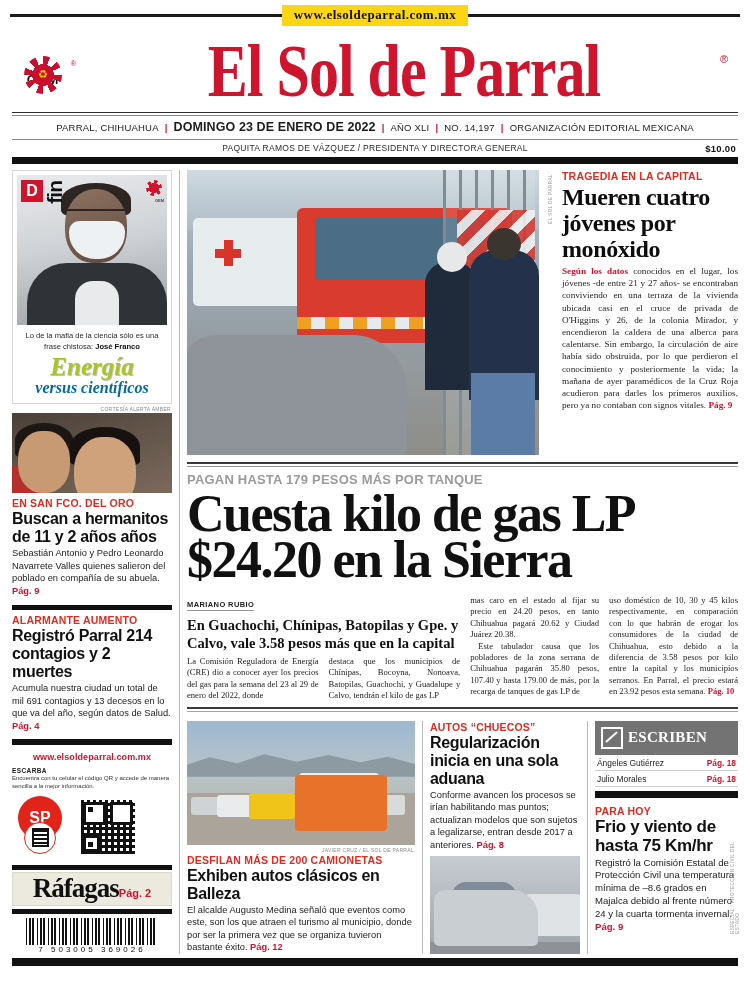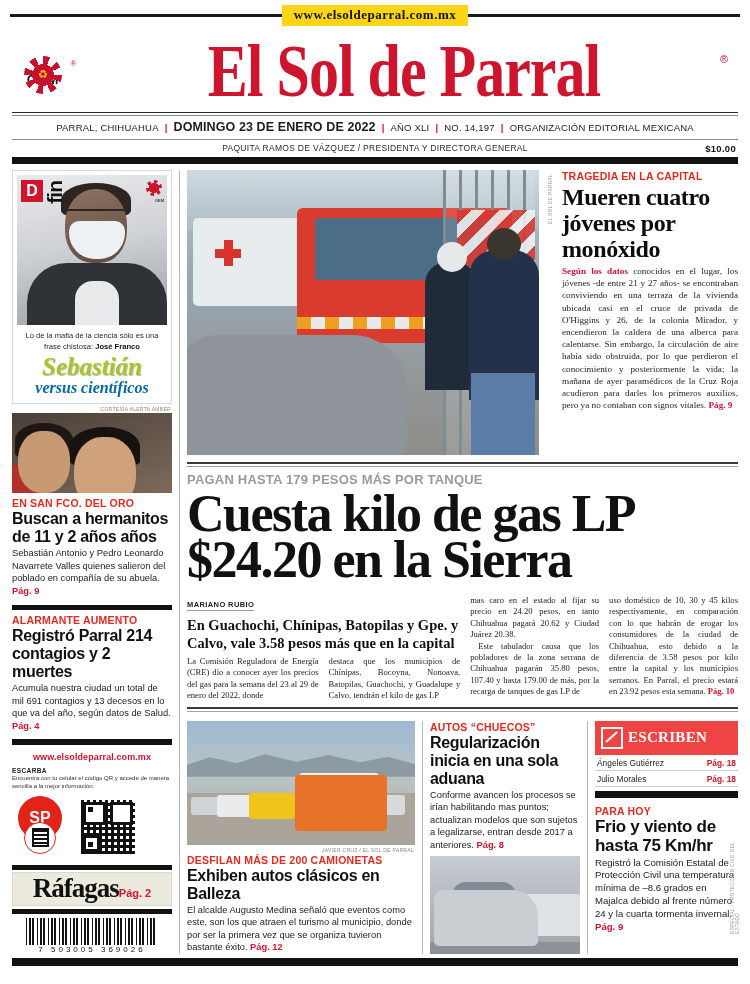--- a/index.html
+++ b/index.html
@@ -211,21 +211,21 @@
   .bb-photo .w3 { position:absolute; right:10px; bottom:30px; width:42px; height:20px; background:#d8dadb; border-radius:3px; }
   .bb-mid { flex: 1; display: flex; flex-direction: column; }
   .bb-right { width: 143px; display: flex; flex-direction: column; }
 
   .auto-photo { flex: 1; position: relative; overflow: hidden; background: linear-gradient(180deg,#c6ccd2,#9ea5ab); margin-top: 4px; }
   .auto-photo .c1 { position:absolute; left:4px; bottom:8px; width:104px; height:56px; background:#c9ced3; border-radius:10px 26px 5px 5px; }
   .auto-photo .c1w { position:absolute; left:22px; bottom:50px; width:64px; height:22px; background:#7f8b96; border-radius:14px 14px 0 0; }
   .auto-photo .c2 { position:absolute; left:92px; bottom:18px; width:70px; height:42px; background:#dfe3e6; border-radius:8px 18px 4px 4px; }
   .auto-photo .gnd { position:absolute; left:0; right:0; bottom:0; height:12px; background:#8e9298; }
 
-  .escriben-box { background: #ef4444; height: 34px; display: flex; align-items: center; padding: 0 6px; gap: 5px; }
+  .escriben-box { background: #737373; height: 34px; display: flex; align-items: center; padding: 0 6px; gap: 5px; }
   .escriben-box .pen { width: 22px; height: 22px; border: 2px solid #fff; position: relative; }
   .escriben-box .pen i { position: absolute; left: 3px; top: 12px; width: 15px; height: 2px; background: #fff;
      transform: rotate(-42deg); transform-origin: left center; }
   .escriben-box .lbl { font-family: "Liberation Serif", serif; font-weight: bold; color: #fff;
      font-size: 15px; letter-spacing: .3px; }
   .escr-row { display: flex; justify-content: space-between; align-items: baseline;
      font-size: 8.4px; color: #222; padding: 3px 2px 2px; border-bottom: 1px solid #cfcfcf; }
   .escr-row .pg { color: #cf152d; font-weight: bold; }
 
   .para-hoy { padding-top: 5px; position: relative; }
@@ -301,21 +301,21 @@
             <span class="sq">D</span>
             <span class="word">fin</span>
           </div>
           <div class="fin-sun"></div>
           <div class="fin-sun-lbl">OEM</div>
         </div>
         <div class="fin-quote">
           <span>Lo de la mafia de la ciencia sólo es una frase chistosa:</span>
           <b>José Franco</b>
         </div>
-        <div class="fin-title">Sebastián</div>
+        <div class="fin-title">Energía</div>
         <div class="fin-sub">versus científicos</div>
       </div>
 
       <div class="credit-r">CORTESÍA ALERTA ÁMBER</div>
 
       <div class="kid-photo">
         <div class="red"></div>
           <div class="k1h"></div>
           <div class="k1"></div>
         <div class="k2h"></div>

